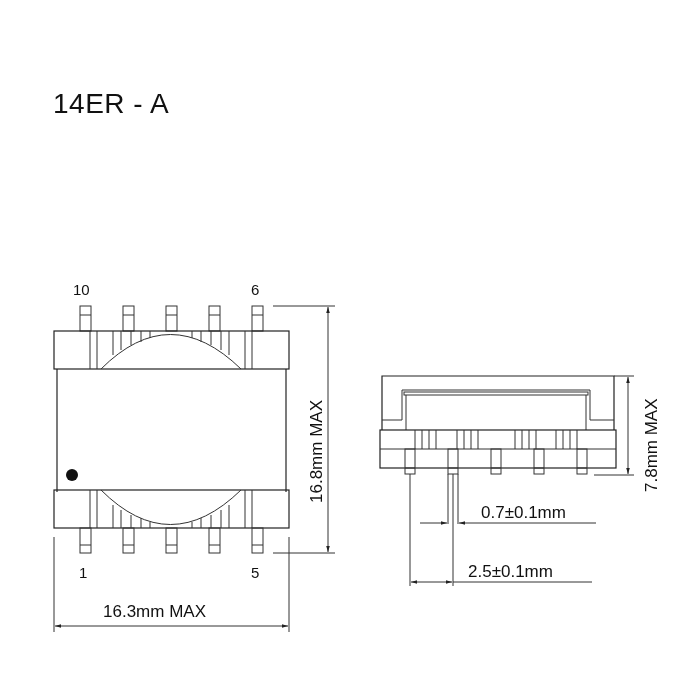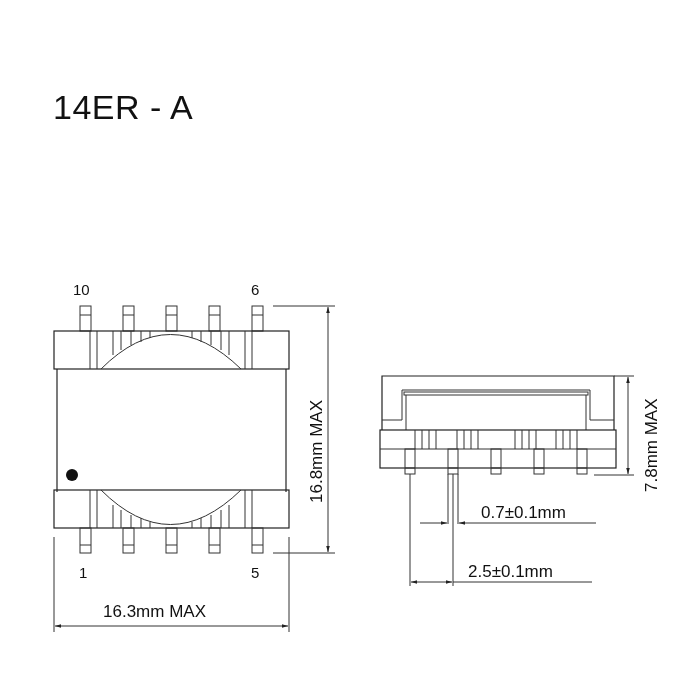--- a/index.html
+++ b/index.html
@@ -1,17 +1,17 @@
 <!DOCTYPE html>
 <html><head>
 <meta charset="utf-8">
 <style>
   html, body { margin: 0; padding: 0; background: #ffffff; }
   body { width: 700px; height: 700px; position: relative; overflow: hidden; font-family: "Liberation Sans", sans-serif; }
-  .title { position: absolute; left: 53px; top: 88px; font-size: 34px; color: #111; letter-spacing: 0.5px; }
+  .title { position: absolute; left: 53px; top: 88px; font-size: 28px; color: #111; letter-spacing: 0.5px; }
   svg { position: absolute; left: 0; top: 0; }
   .ln { stroke: #222; stroke-width: 1.2; fill: none; }
   .thin { stroke: #333; stroke-width: 1; fill: none; }
   .lbl { font-family: "Liberation Sans", sans-serif; font-size: 17px; fill: #111; }
   .pin { font-family: "Liberation Sans", sans-serif; font-size: 15px; fill: #111; }
 </style>
 </head>
 <body>
 
 <div class="title">14ER - A</div>

